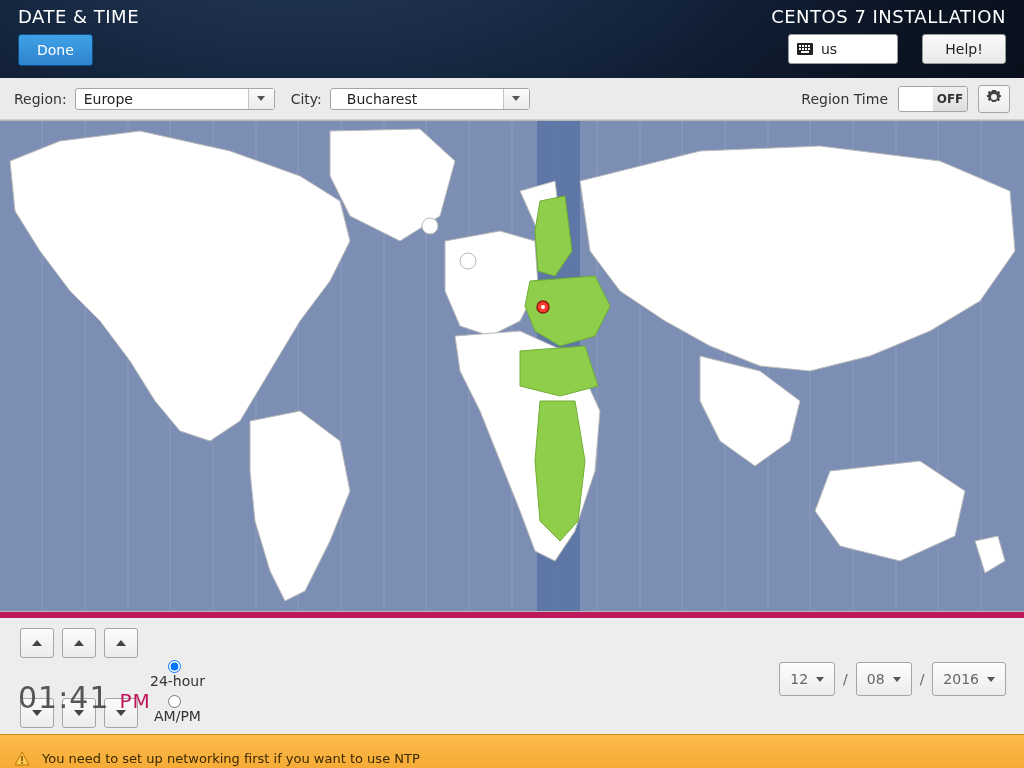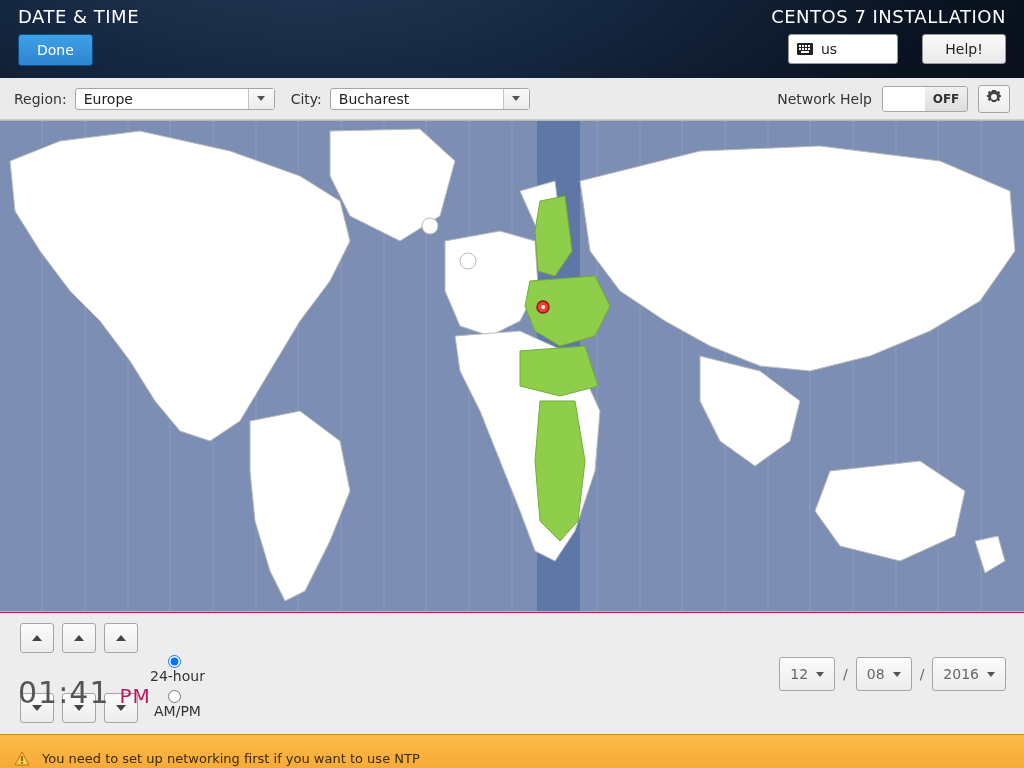--- a/index.html
+++ b/index.html
@@ -68,25 +68,25 @@
   }
   .combo .val { flex: 1; padding: 0 8px; }
   .combo .caret {
     width: 26px; height: 100%;
     border-left: 1px solid #c4c4c4;
     display: flex; align-items: center; justify-content: center;
     background: linear-gradient(#fafafa,#ececec);
   }
   .caret-down { width:0;height:0;border-left:4px solid transparent;border-right:4px solid transparent;border-top:5px solid #555; }
   .region-combo { width: 200px; margin-right: 16px; }
-  .city-combo   { width: 200px; }
+  .city-combo   { width: 200px; padding-left: 8px; }
   .spacer { flex: 1; }
   .nt-label { margin-right: 10px; }
   .switch {
-    width: 86px; height: 26px;
+    width: 70px; height: 26px;
     border: 1px solid #a5a5a5; border-radius: 3px;
     display: flex; overflow: hidden; cursor: pointer;
     margin-right: 10px;
   }
   .switch > div { flex:1; display:flex;align-items:center;justify-content:center; font-size:12px; }
   .switch .slot { background:#fff; }
   .switch .off  { background: linear-gradient(#f0f0f0,#dedede); color:#333; font-weight:600; }
   .gear-btn {
     width: 32px; height: 28px;
     border: 1px solid #a5a5a5; border-radius: 3px;
@@ -103,21 +103,21 @@
     border-top: 1px solid #b8b8b8;
     border-bottom: 1px solid #b8b8b8;
   }
   .map-wrap svg { position:absolute; inset:0; }
 
   
   .bottom {
     height: 122px;
     background: #ededed;
     position: relative;
-    border-top: 1px solid #be185d;
+    border-top: 6px solid #be185d;
   }
   .stepper-col { position:absolute; top:10px; }
   .step-btn {
     width: 34px; height: 30px;
     border: 1px solid #a5a5a5; border-radius: 3px;
     background: linear-gradient(#fcfcfc,#ececec);
     display:flex;align-items:center;justify-content:center;
     cursor:pointer;
   }
   .arrow-up   { width:0;height:0;border-left:5px solid transparent;border-right:5px solid transparent;border-bottom:6px solid #444; }
@@ -203,21 +203,21 @@
   <label>City:</label>
   <div class="combo city-combo">
     <span class="val">Bucharest</span>
     <span class="caret">
         <span class="caret-down"></span>
       </span>
   </div>
 
   <div class="spacer"></div>
 
-  <span class="nt-label">Network Help</span>
+  <span class="nt-label">Region Time</span>
   <div class="switch">
     <div class="slot"></div>
     <div class="off">OFF</div>
   </div>
   <div class="gear-btn">
     <span>
       <svg width="16" height="16" viewBox="0 0 16 16">
           <path fill="#444" d="M8 5a3 3 0 100 6 3 3 0 000-6zm7 3l-1.3.3c-.1.5-.3 1-.5 1.4l.8 1.1-1.4 1.4-1.1-.8c-.4.2-.9.4-1.4.5L10 13H6l-.3-1.3c-.5-.1-1-.3-1.4-.5l-1.1.8L1.8 10.6l.8-1.1C2.4 9 2.2 8.5 2.1 8L.8 7.7V6.3L2.1 6c.1-.5.3-1 .5-1.4L1.8 3.4 3.2 2l1.1.8C4.7 2.6 5.2 2.4 5.7 2.3L6 1h4l.3 1.3c.5.1 1 .3 1.4.5l1.1-.8 1.4 1.4-.8 1.1c.2.4.4.9.5 1.4L15 6.3V8z"></path>
         </svg>
     </span>

